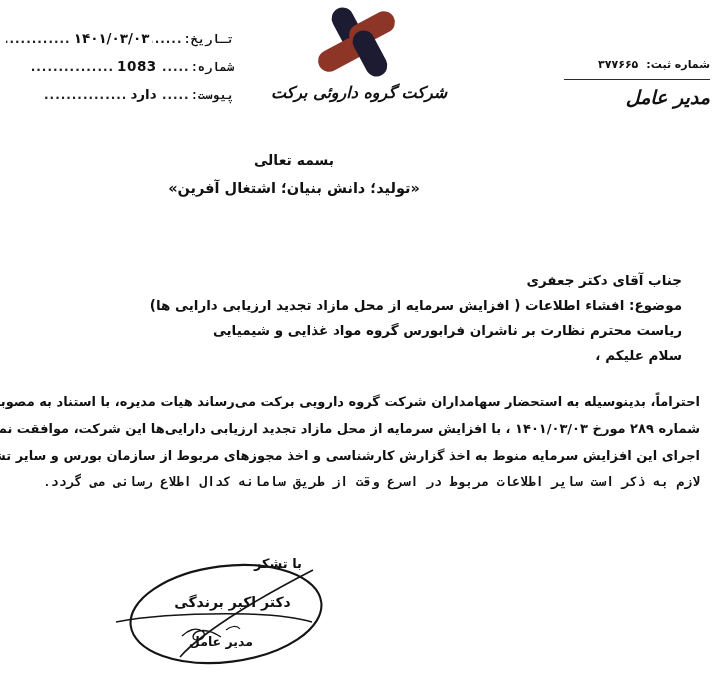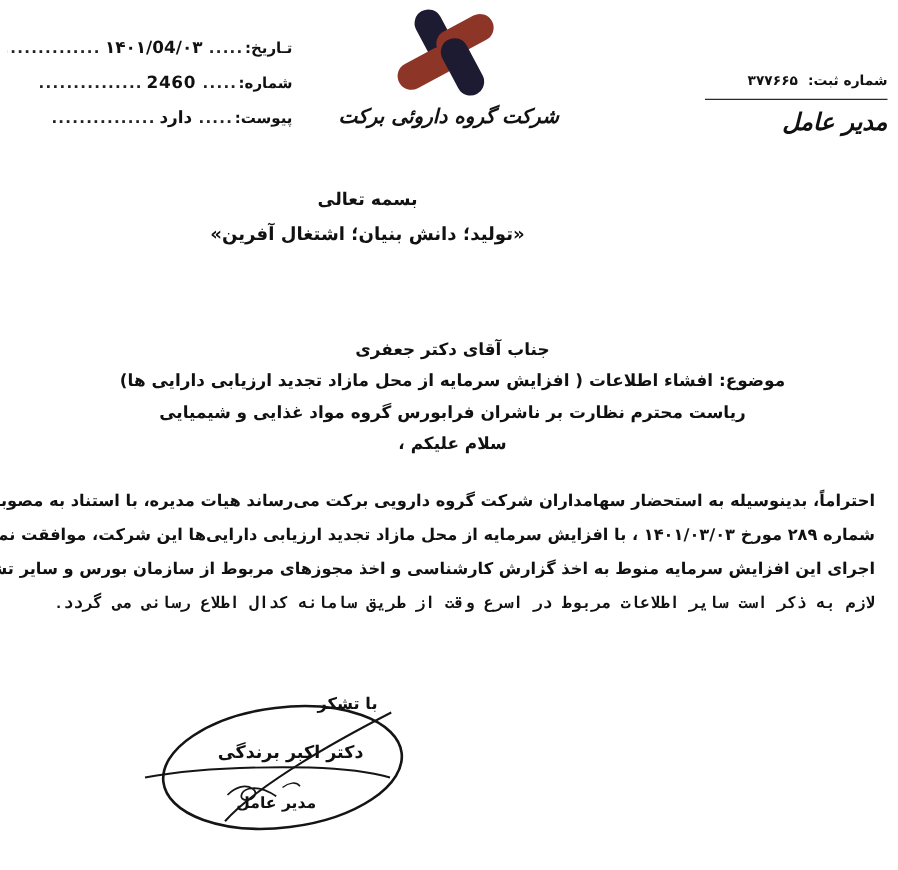--- a/index.html
+++ b/index.html
@@ -47,20 +47,21 @@
     font-weight: bold;
     letter-spacing: 0.2px;
     white-space: nowrap;
     overflow: hidden;
   }
   .meta-label {
     flex: 0 0 auto;
     font-size: 12px;
     font-weight: bold;
     padding-left: 1px;
+    font-family: Liberation Mono, monospace;
   }
   .meta-dots-a {
     flex: 0 0 auto;
     width: 30px;
     overflow: hidden;
     color: #222;
     font-size: 12px;
     letter-spacing: 1px;
   }
   .meta-value {
@@ -174,21 +175,21 @@
     font-weight: bold;
     letter-spacing: 0.2px;
   }
 
   
   .addressee {
     position: absolute;
     top: 268px;
     right: 36px;
     width: 640px;
-    text-align: center;
+    text-align: right;
     direction: rtl;
   }
   .addressee .ln {
     font-size: 13.5px;
     font-weight: bold;
     line-height: 25px;
     white-space: nowrap;
   }
 
   
@@ -262,27 +263,27 @@
 <body>
 
 <div class="page">
 
   <div class="header">
 
     <div class="meta-left">
       <div class="meta-row">
         <span class="meta-label">تـاریخ:</span>
         <span class="meta-dots-a">............</span>
-        <span class="meta-value">۱۴۰۱/04/۰۳</span>
+        <span class="meta-value">۱۴۰۱/۰۳/۰۳</span>
         <span class="meta-dots-b">...............</span>
       </div>
       <div class="meta-row">
         <span class="meta-label">شماره:</span>
         <span class="meta-dots-a">............</span>
-        <span class="meta-value">2460</span>
+        <span class="meta-value">1083</span>
         <span class="meta-dots-b">...............</span>
       </div>
       <div class="meta-row">
         <span class="meta-label">پیوست:</span>
         <span class="meta-dots-a">............</span>
         <span class="meta-value">دارد</span>
         <span class="meta-dots-b">...............</span>
       </div>
     </div>
 

